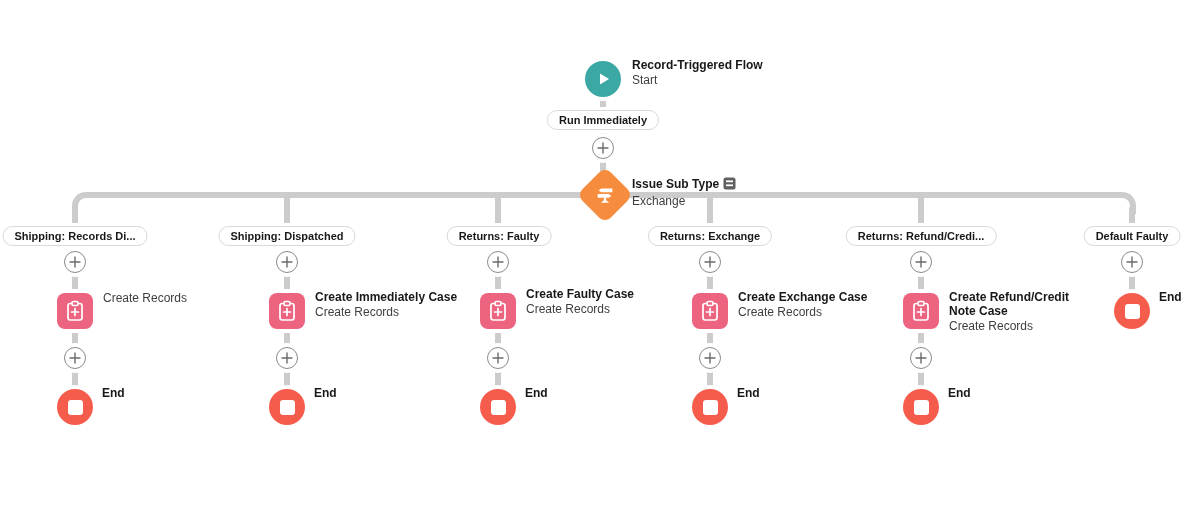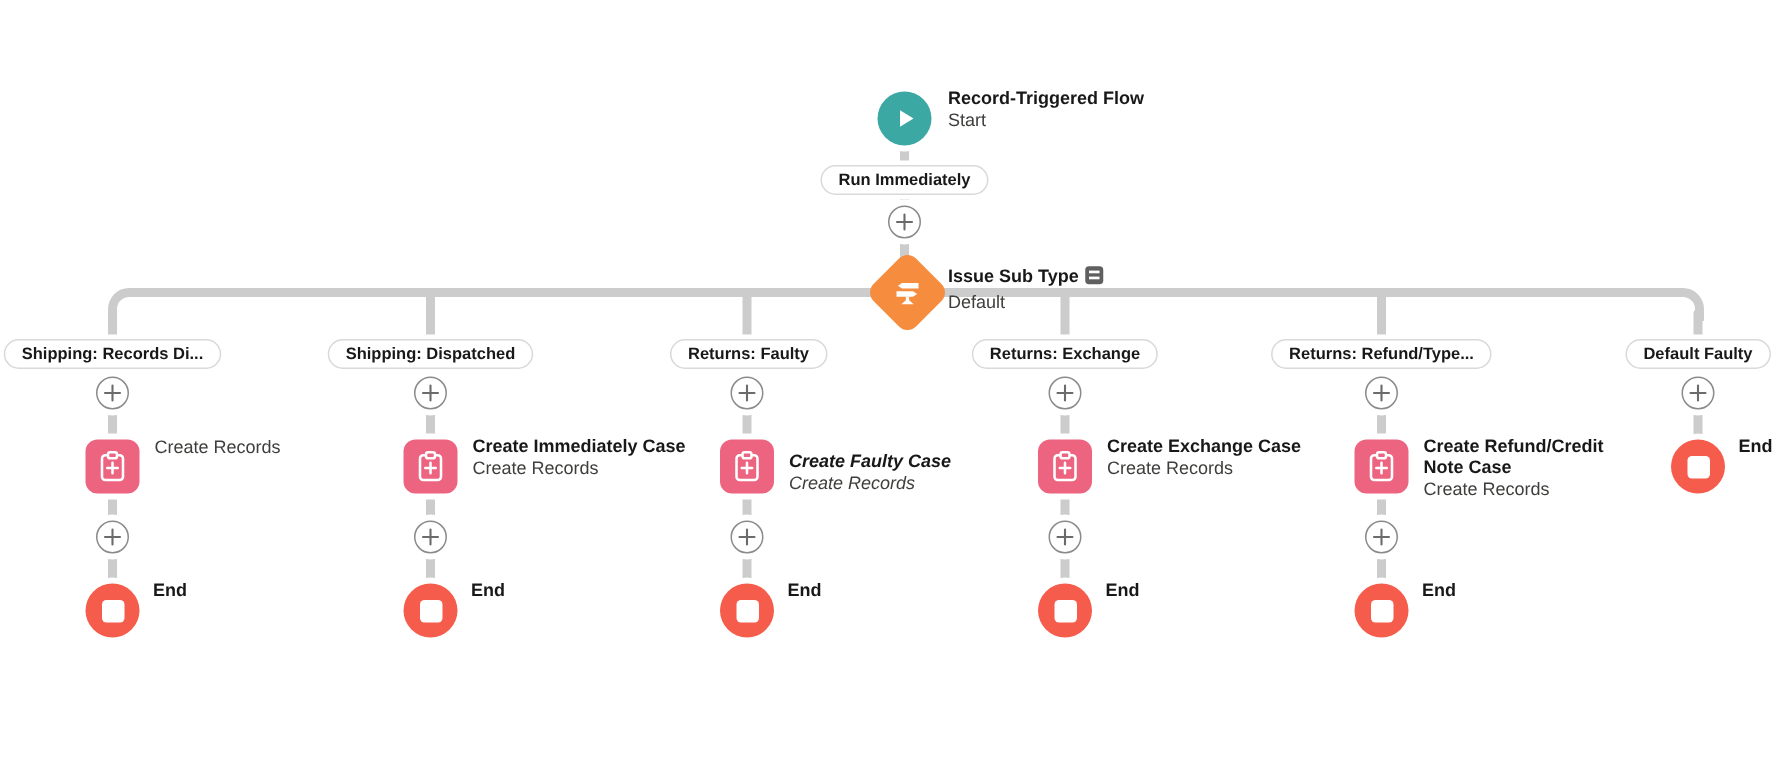--- a/index.html
+++ b/index.html
@@ -103,21 +103,21 @@
     </span>
   </div>
   <div class="node-label" style="left:632px;top:153px;margin-top:24px;">
     <div class="t">
       <span>Issue Sub Type</span><span class="doc-icon"><svg width="13" height="13" viewBox="0 0 13 13">
             <rect x="0.5" y="0.5" width="12" height="12" rx="2.5" fill="#5F5F5F"></rect>
             <rect x="3" y="3.4" width="7" height="1.8" fill="#fff"></rect>
             <rect x="3" y="7.4" width="7" height="1.8" fill="#fff"></rect>
           </svg></span>
     </div>
-    <div class="s">Default</div>
+    <div class="s">Exchange</div>
   </div>
 
   <div class="abs" style="left:75px;top:0;">
     <div class="pill" style="left:0;top:226px;">Shipping: Records Di...</div>
     <div class="plus-node" style="left:-11px;top:251px;">
         <svg width="12" height="12" viewBox="0 0 12 12">
           <path d="M6 1v10M1 6h10" stroke="#6B6B6B" stroke-width="1.4" stroke-linecap="round"></path>
         </svg>
       </div>
     <div class="action-node" style="left:-18px;top:293px;">
@@ -187,21 +187,21 @@
       </div>
     <div class="action-node" style="left:-18px;top:293px;">
       <span style="display:flex;">
         <svg width="24" height="24" viewBox="0 0 24 24" fill="none" stroke="#ffffff" stroke-width="1.7">
           <rect x="5" y="4.5" width="14" height="16.5" rx="2.2"></rect>
           <rect x="9" y="2.5" width="6" height="4" rx="1.4" fill="#ED6480"></rect>
           <path d="M12 9.5v7M8.5 13h7" stroke-linecap="round"></path>
         </svg>
       </span>
     </div>
-    <div class="node-label wrap" style="left:28px;top:300px;font-style:italic;">
+    <div class="node-label wrap" style="left:28px;top:287px;">
       <div class="t">Create Faulty Case</div>
       <div class="s">Create Records</div>
     </div>
     <div class="plus-node" style="left:-11px;top:347px;">
         <svg width="12" height="12" viewBox="0 0 12 12">
           <path d="M6 1v10M1 6h10" stroke="#6B6B6B" stroke-width="1.4" stroke-linecap="round"></path>
         </svg>
       </div>
     <div class="end-circle" style="left:-18px;top:389px;">
         <div class="end-square"></div>
@@ -238,21 +238,21 @@
       </div>
     <div class="end-circle" style="left:-18px;top:389px;">
         <div class="end-square"></div>
       </div>
     <div class="node-label" style="left:27px;top:386px;">
         <div class="t">End</div>
       </div>
   </div>
 
   <div class="abs" style="left:921px;top:0;">
-    <div class="pill" style="left:0;top:226px;">Returns: Refund/Type...</div>
+    <div class="pill" style="left:0;top:226px;">Returns: Refund/Credi...</div>
     <div class="plus-node" style="left:-11px;top:251px;">
         <svg width="12" height="12" viewBox="0 0 12 12">
           <path d="M6 1v10M1 6h10" stroke="#6B6B6B" stroke-width="1.4" stroke-linecap="round"></path>
         </svg>
       </div>
     <div class="action-node" style="left:-18px;top:293px;">
       <span style="display:flex;">
         <svg width="24" height="24" viewBox="0 0 24 24" fill="none" stroke="#ffffff" stroke-width="1.7">
           <rect x="5" y="4.5" width="14" height="16.5" rx="2.2"></rect>
           <rect x="9" y="2.5" width="6" height="4" rx="1.4" fill="#ED6480"></rect>

